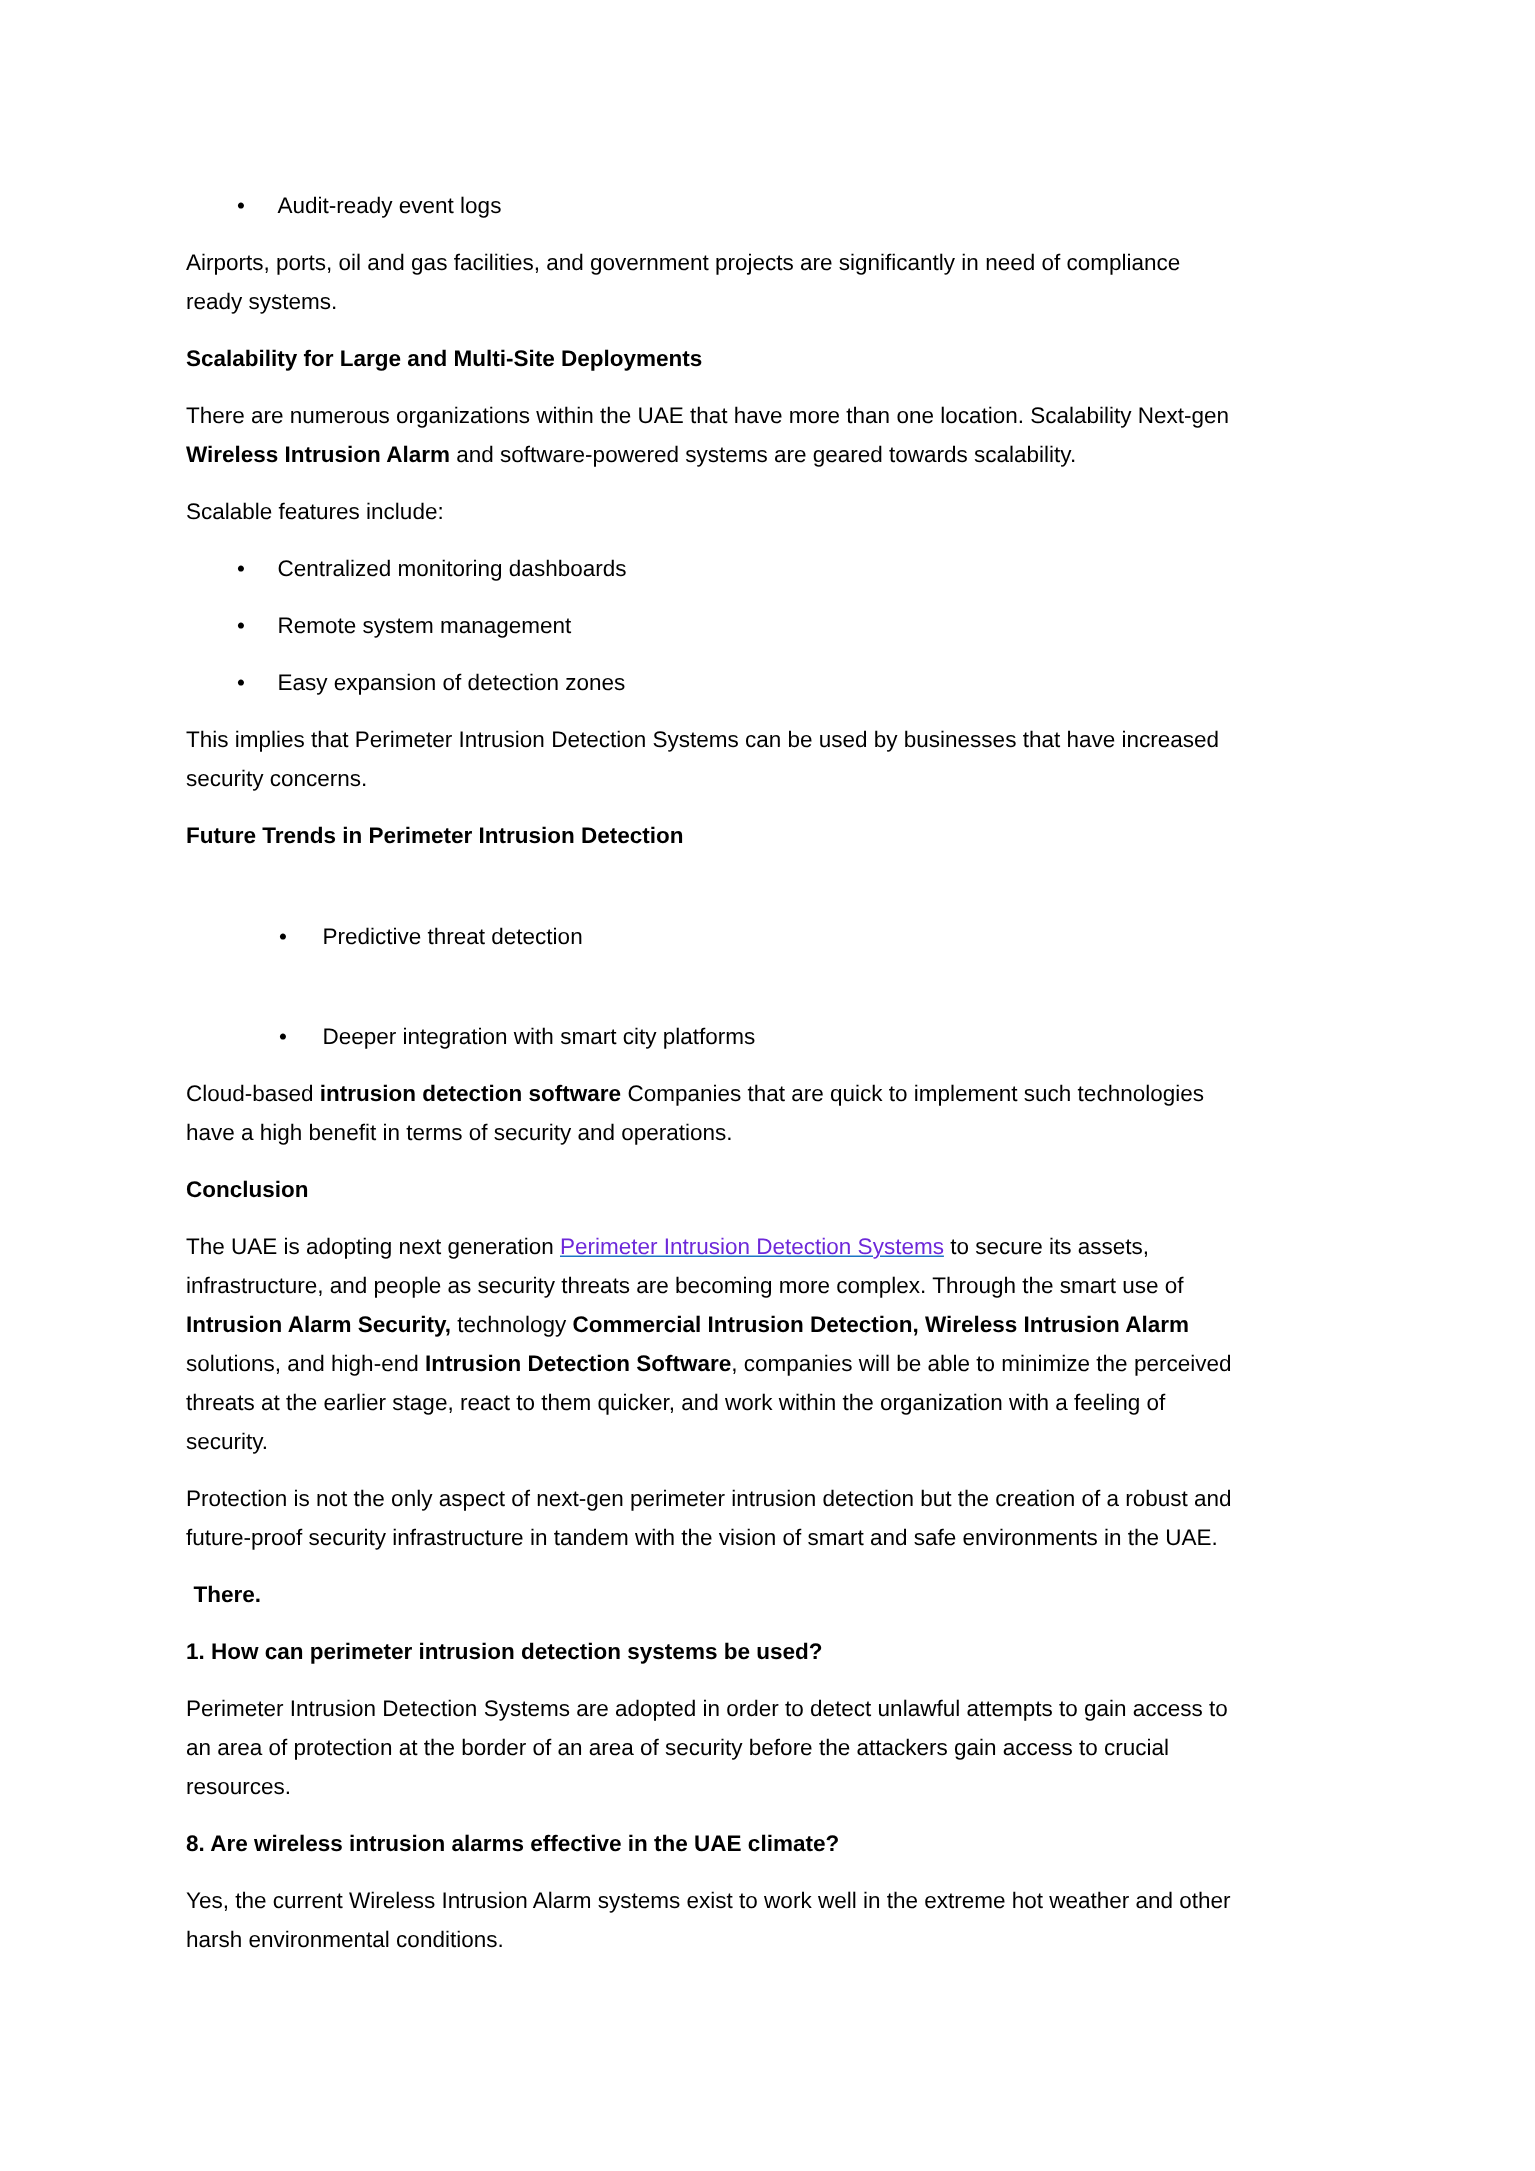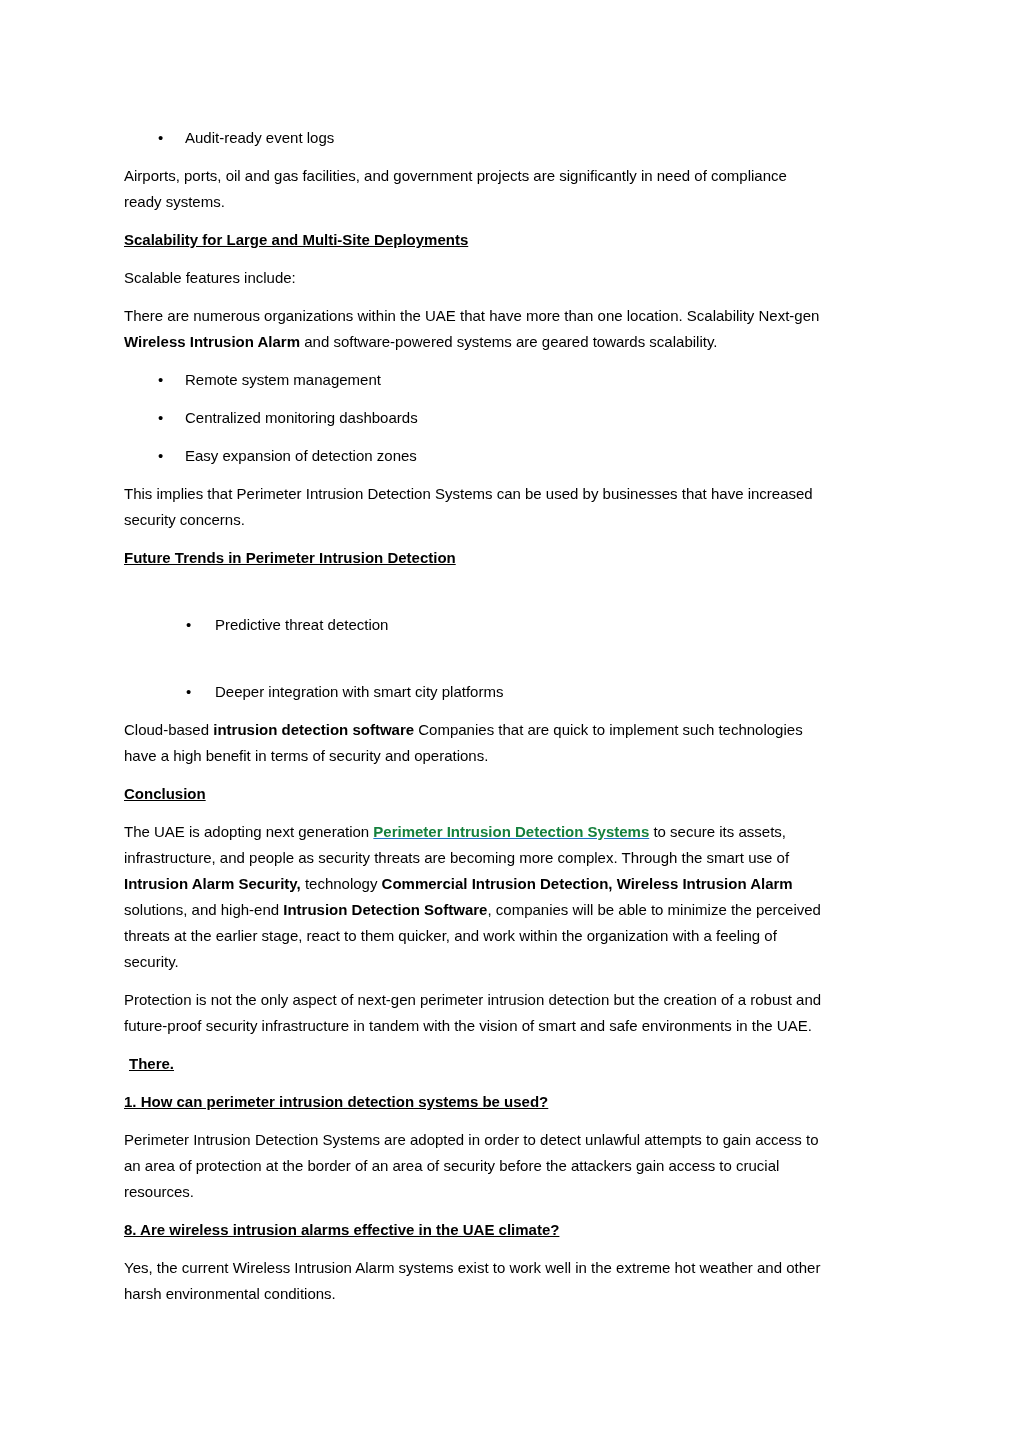--- a/index.html
+++ b/index.html
@@ -19,65 +19,65 @@
     height: 1447px;
     padding: 125px 124px 0 124px;
     overflow: hidden;
   }
   p, h2, ul {
     margin: 0 0 12px 0;
     padding: 0;
     font-size: 15px;
     line-height: 26px;
   }
-  h2 { font-weight: 700; text-decoration: underline; }
+  h2 { font-weight: 700; }
   strong { font-weight: 700; }
   .bullets { list-style: none; }
   .bullets li {
     position: relative;
     padding-left: 61px;
     margin-bottom: 12px;
   }
   .bullets li::before {
     content: "\2022";
     position: absolute;
     left: 34px;
     top: 0;
   }
   .bullets.lvl2 li { padding-left: 91px; margin-top: 41px; }
   .bullets.lvl2 li::before { left: 62px; }
   .indent-sm { padding-left: 5px; }
   .doc-link {
-    color: #15803d;
-    font-weight: 700;
+    color: #6d28d9;
+    font-weight: 400;
     text-decoration: underline;
     text-decoration-color: #1b74c5;
     cursor: pointer;
   }
 </style>
 </head>
 <body>
 
 <main class="page">
 
   <ul class="bullets lvl1">
     <li>Audit-ready event logs</li>
   </ul>
 
   <p>Airports, ports, oil and gas facilities, and government projects are significantly in need of compliance ready systems.</p>
 
   <h2>Scalability for Large and Multi-Site Deployments</h2>
 
+  <p><span>There are numerous organizations within the UAE that have more than one location. Scalability Next-gen </span><strong>Wireless Intrusion Alarm</strong><span> and software-powered systems are geared towards scalability.</span></p>
+
   <p>Scalable features include:</p>
 
-  <p><span>There are numerous organizations within the UAE that have more than one location. Scalability Next-gen </span><strong>Wireless Intrusion Alarm</strong><span> and software-powered systems are geared towards scalability.</span></p>
-
   <ul class="bullets lvl1">
+    <li>Centralized monitoring dashboards</li>
     <li>Remote system management</li>
-    <li>Centralized monitoring dashboards</li>
     <li>Easy expansion of detection zones</li>
   </ul>
 
   <p>This implies that Perimeter Intrusion Detection Systems can be used by businesses that have increased security concerns.</p>
 
   <h2>Future Trends in Perimeter Intrusion Detection</h2>
 
   <ul class="bullets lvl2">
     <li>Predictive threat detection</li>
     <li>Deeper integration with smart city platforms</li>

